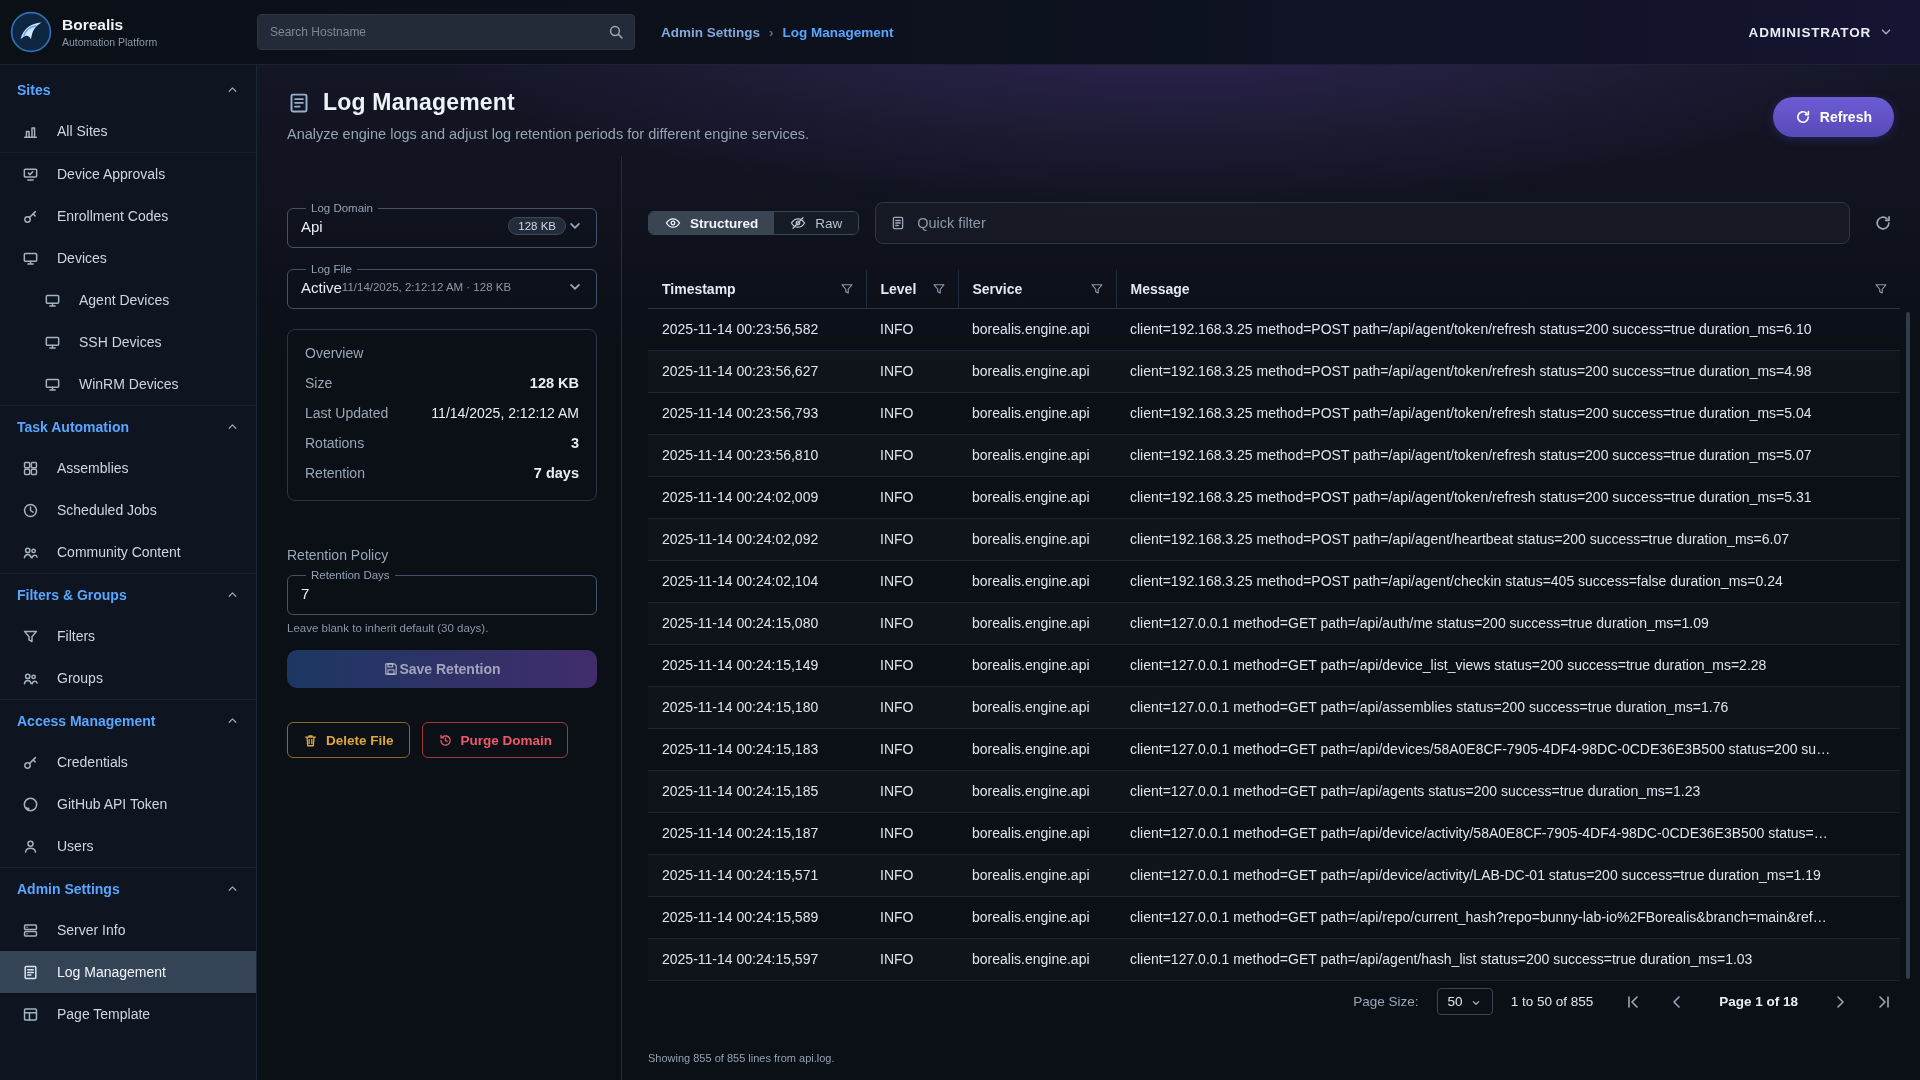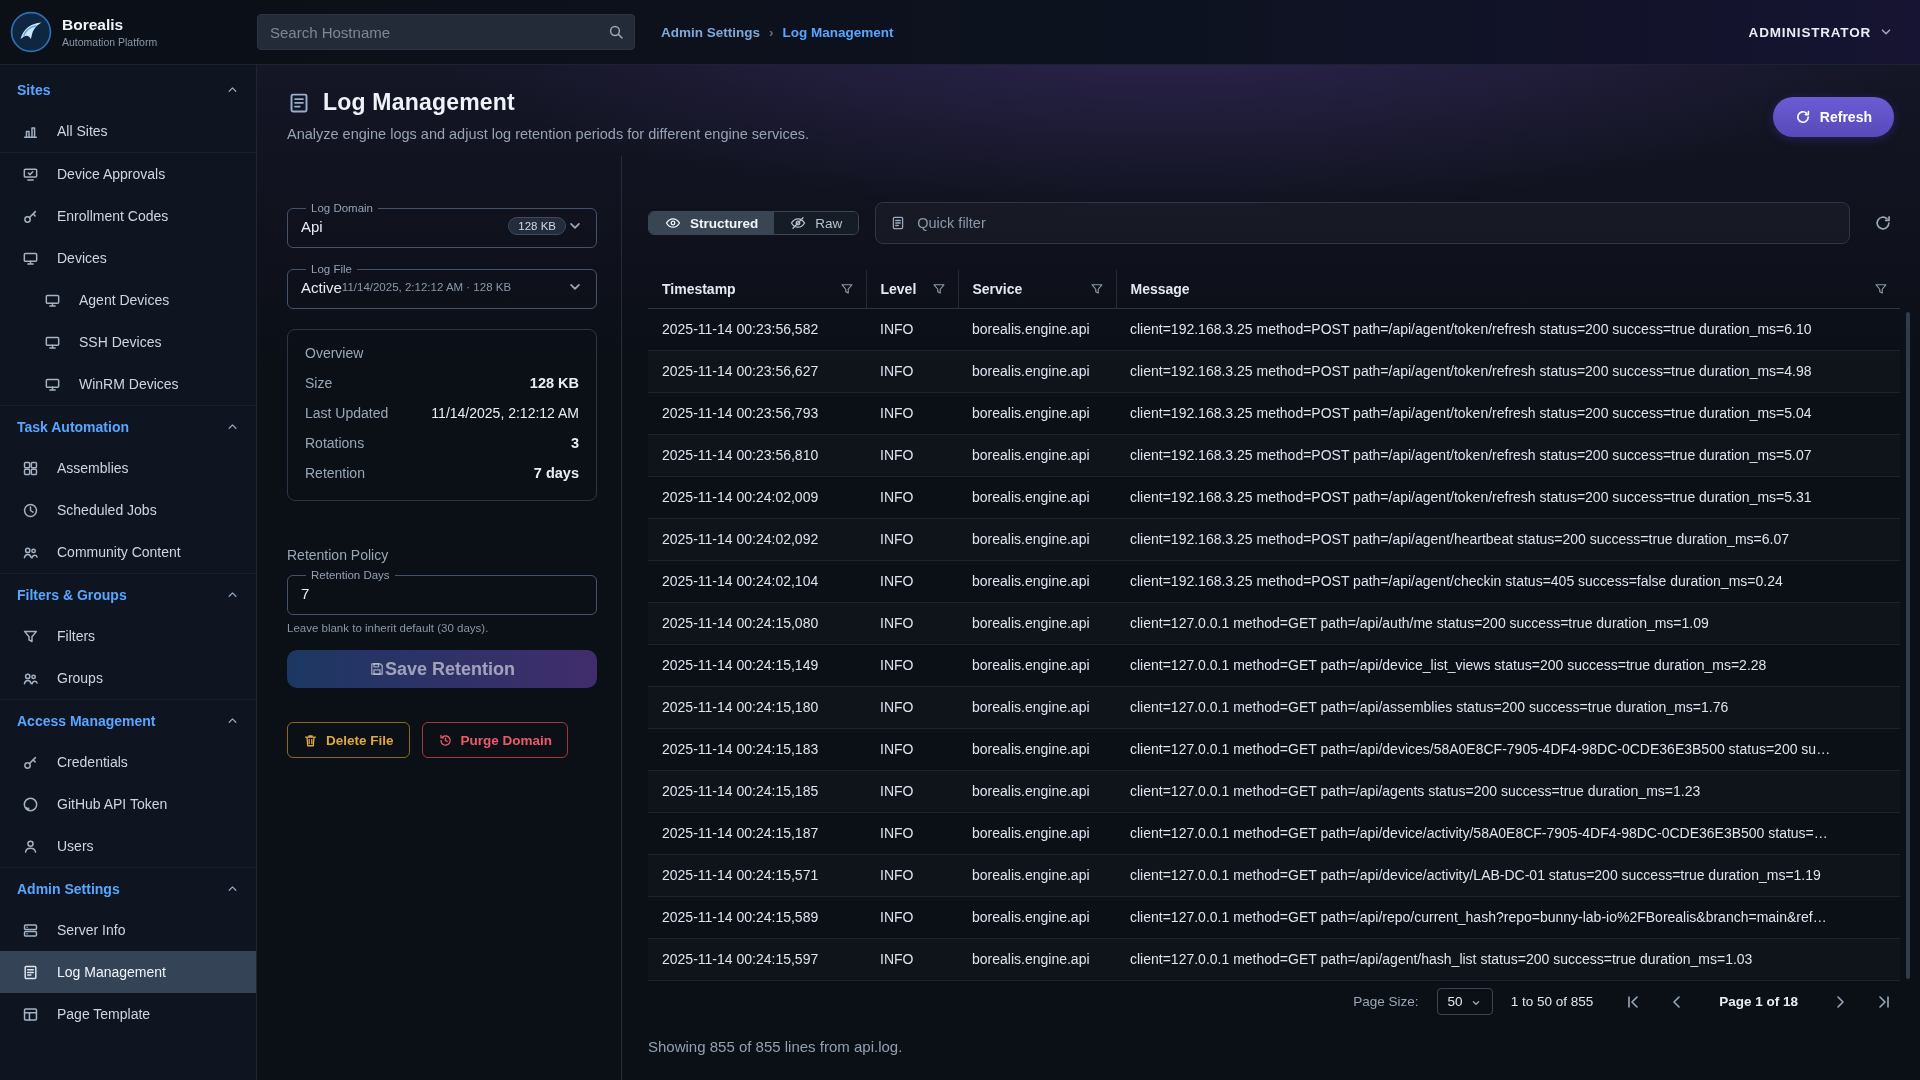--- a/index.html
+++ b/index.html
@@ -27,21 +27,21 @@
     border-bottom:1px solid #1a2330;
   }
   .brand { width:257px; display:flex; align-items:center; gap:10px; padding-left:10px; flex:none; }
   .logo { width:42px; height:42px; display:inline-flex; }
   .brand-name { font-size:15.5px; font-weight:700; color:#f2f6fa; }
   .brand-tagline { font-size:10.5px; color:#8b98a9; margin-top:2px; }
   .search-box {
     width:378px; height:36px; background:#232b38; border:1px solid #2b3442; border-radius:4px;
     display:flex; align-items:center; padding:0 10px 0 12px; gap:8px;
   }
-  .search-box input { flex:1; background:transparent; border:none; color:#cfd8e3; font-size:15px; }
+  .search-box input { flex:1; background:transparent; border:none; color:#cfd8e3; font-size:12px; }
   .search-box input::placeholder { color:#7d8896; }
   .breadcrumb { margin-left:26px; display:flex; align-items:center; gap:9px; font-size:13.5px; font-weight:600; }
   .crumb { color:#7fa8d9; text-decoration:none; cursor:pointer; }
   .crumb.current { color:var(--accent); }
   .crumb-sep { color:#66707e; }
   .topbar-spacer { flex:1; }
   .user-menu { display:flex; align-items:center; gap:7px; color:#e8eef6; font-size:13.5px; font-weight:700; letter-spacing:0.8px; }
 
   
   .layout { display:flex; height:1015px; }
@@ -101,21 +101,21 @@
   .ov-label { color:#9aa7b8; }
   .ov-value { color:#e8eef6; }
   .ov-value.strong { font-weight:700; font-size:14.5px; }
 
   .rp-title { margin-top:46px; font-size:14px; color:#9aa7b8; }
   .input-box { margin-top:6px; cursor:text; }
   .helper { margin-top:7px; font-size:11.5px; color:#8a96a7; }
   .btn-save {
     margin-top:16px; width:100%; height:38px; border-radius:10px;
     display:flex; align-items:center; justify-content:center; 
-    font-size:18px; font-weight:700; color:rgba(255,255,255,0.55);
+    font-size:14px; font-weight:700; color:rgba(255,255,255,0.55);
     background:linear-gradient(90deg, rgba(45,95,174,0.50), rgba(118,75,193,0.50));
     cursor:default;
   }
   .btn-save .icon { color:rgba(255,255,255,0.55); }
   .danger-row { display:flex; gap:12px; margin-top:34px; }
   .btn-outline { display:flex; align-items:center; gap:8px; height:36px; padding:0 15px; border-radius:6px; font-size:13.5px; font-weight:700; background:transparent; }
   .btn-delete { color:#e0a73a; border:1px solid rgba(210,153,34,0.65); }
   .btn-delete .icon { color:#e0a73a; }
   .btn-purge { color:#ef5a6a; border:1px solid rgba(229,72,77,0.7); }
   .btn-purge .icon { color:#ef5a6a; }
@@ -153,21 +153,21 @@
   .log-table tbody tr:nth-child(even) { background:rgba(255,255,255,0.018); }
   .v-scrollbar { position:absolute; top:42px; right:-10px; width:4px; height:calc(100% - 86px); background:#313d4d; border-radius:2px; cursor:pointer; }
 
   .pagination { height:42px; display:flex; align-items:center; justify-content:flex-end; gap:18px; padding-right:4px; font-size:13.5px; color:#9aa7b8; }
   .page-size-box { display:flex; align-items:flex-end; gap:7px; border:1px solid #3a4656; border-radius:4px; padding:5px 10px; color:#e1e8f0; cursor:pointer; }
   .range { color:#dfe6ee; }
   .pg-btns { display:flex; align-items:center; gap:20px; margin-left:10px; }
   .pg-btn { width:24px; height:24px; display:flex; align-items:center; justify-content:center; color:#c6d0dd; }
   .pg-btn.disabled { color:#4d5868; cursor:default; }
   .page-label { margin:0 10px; color:#e8eef6; font-weight:700; }
-  .showing { margin-top:15px; font-size:15px; color:#93a0b1; }
+  .showing { margin-top:29px; font-size:11px; color:#93a0b1; }
 </style>
 </head>
 <body>
 
 <header class="topbar">
   <div class="brand">
     <span class="logo">
       <svg viewBox="0 0 40 40" fill="none">
         <circle cx="20" cy="20" r="18.5" fill="#0f2640" stroke="#2e6fb5" stroke-width="1.6"></circle>
         <path d="M10 27c3-11 10-15 20-16-7 4-9 9-10 16-2-4-5-5-10 0z" fill="#cfe6ff"></path>

